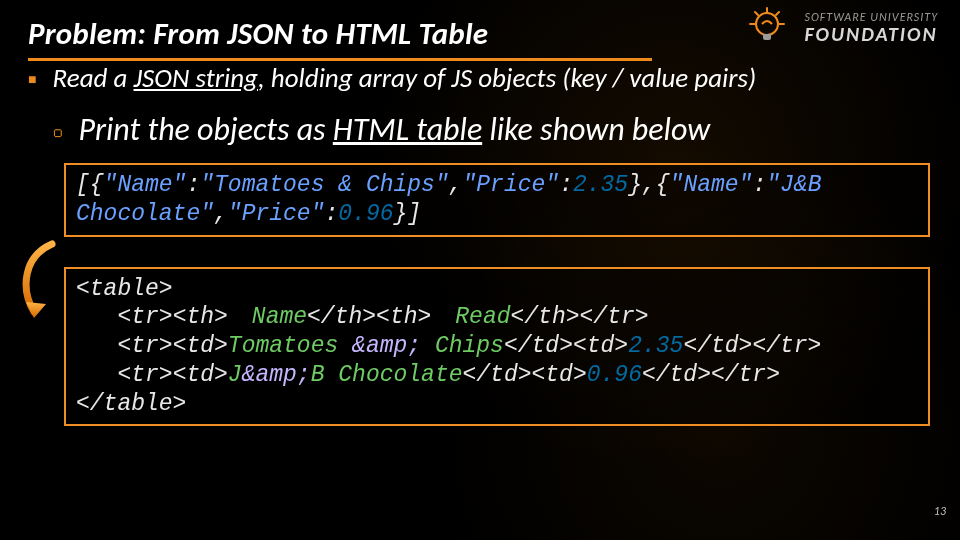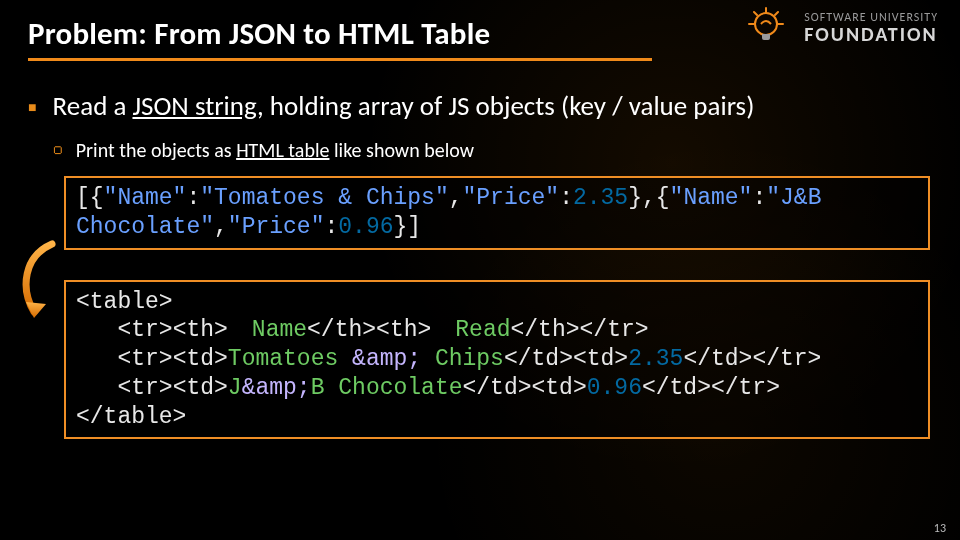--- a/index.html
+++ b/index.html
@@ -11,21 +11,21 @@
     position: relative;
   }
   
   .bg-swirl {
     position: absolute; inset: 0;
     background:
       radial-gradient(circle at 70% 30%, rgba(255,140,0,0.08) 0%, transparent 40%),
       radial-gradient(circle at 75% 80%, rgba(255,140,0,0.05) 0%, transparent 35%);
     pointer-events: none;
   }
-  .slide { position: relative; width: 100%; height: 100%; padding: 14px 28px 31px 28px; }
+  .slide { position: relative; width: 100%; height: 100%; padding: 14px 28px 31px 28px; font-style: italic; }
 
   .title {
     font-size: 31px;
     font-weight: 700;
     color: #fff;
     border-bottom: 3px solid #f08a1a;
     padding-bottom: 6px;
     margin-right: 280px;
     letter-spacing: 0.2px;
   }
@@ -37,21 +37,21 @@
     color: #bbb;
   }
   .logo-bulb {
     width: 44px; height: 44px;
     display: inline-flex; align-items: center; justify-content: center;
   }
   .logo-text { display: flex; flex-direction: column; line-height: 1.05; font-size: 12px; letter-spacing: 1px; }
   .logo-text .l1 { color: #9a9a9a; font-weight: 400; }
   .logo-text .l2 { color: #d8d8d8; font-weight: 700; font-size: 20px; letter-spacing: 2px; }
 
-  ul.bullets { list-style: none; margin-top: 28px; }
+  ul.bullets { list-style: none; }
   ul.bullets > li::before {
     content: "■";
     color: #e88b1a;
     font-size: 14px;
     position: relative;
     top: -3px;
     margin-right: 10px;
   }
   ul.bullets > li {
     font-size: 27px;
@@ -61,21 +61,21 @@
   ul.bullets ul { list-style: none; margin-top: 16px; margin-left: 26px; }
   ul.bullets ul > li::before {
     content: "■";
     color: #000;
     text-shadow: -1px 0 #e88b1a, 1px 0 #e88b1a, 0 -1px #e88b1a, 0 1px #e88b1a;
     font-size: 12px;
     position: relative;
     top: -3px;
     margin-right: 10px;
   }
-  ul.bullets ul > li { font-size: 20px; }
+  ul.bullets ul > li { font-size: 32px; }
 
   .u { text-decoration: underline; }
 
   .codebox {
     border: 2px solid #ef8e25;
     background: rgba(0,0,0,0.35);
     padding: 6px 10px;
     font-family: Consolas, "Courier New", monospace;
     font-size: 23px;
     line-height: 1.25;
@@ -100,21 +100,21 @@
     left: 12px;
     top: 238px;
     width: 60px;
     height: 96px;
     pointer-events: none;
   }
 
   .page-num {
     position: absolute;
     right: 14px;
-    bottom: 5px;
+    bottom: 22px;
     font-size: 12px;
     color: #bdbdbd;
   }
 </style>
 </head>
 <body>
 <div class="bg-swirl"></div>
 
 <div class="slide">
 

